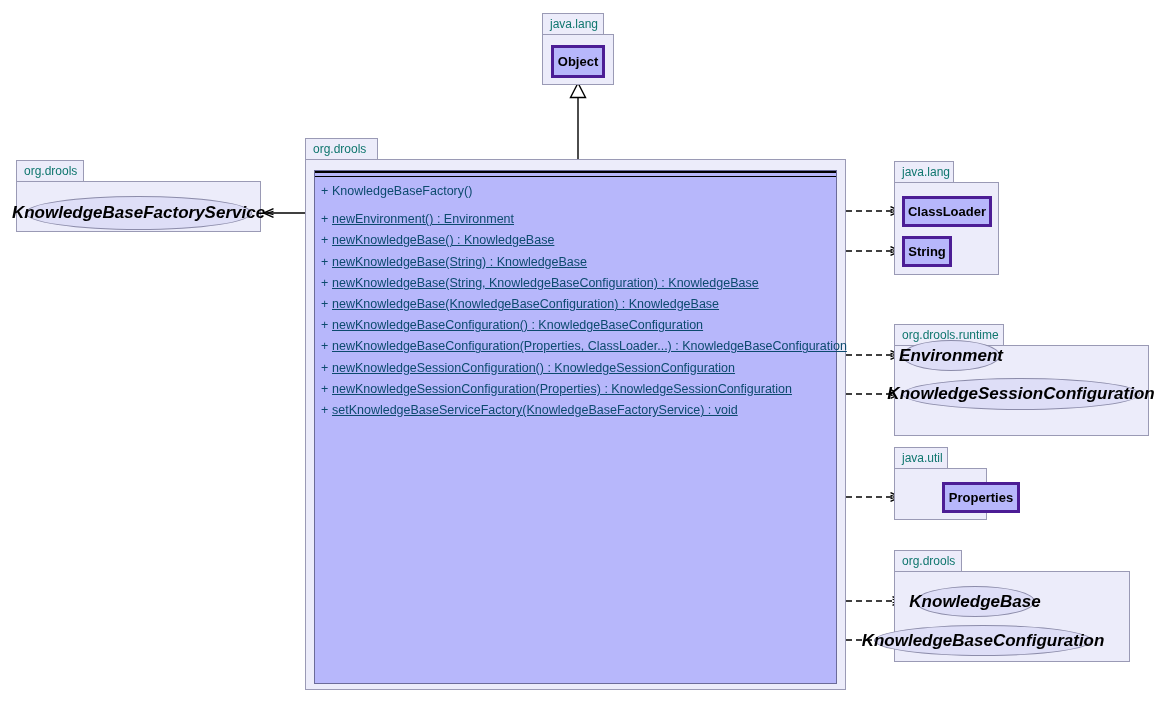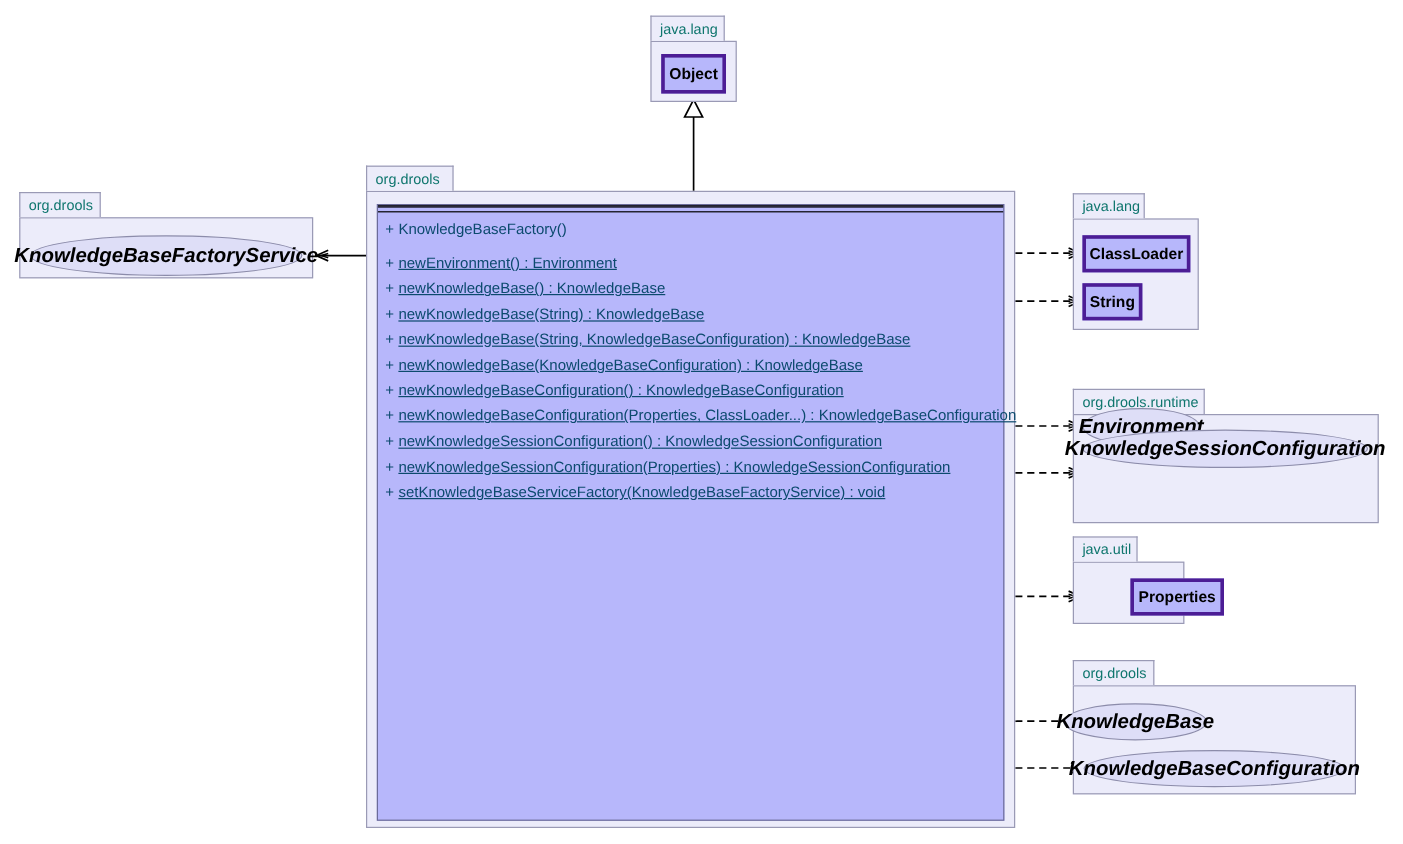--- a/index.html
+++ b/index.html
@@ -185,36 +185,36 @@
     <span>String</span>
   </div>
 
   <div class="pkg" style="left:894px;top:303px;width:255px;height:112px;margin-top:21px;">
     <div class="pkg-tab" style="width:110px;">org.drools.runtime</div>
     <div class="pkg-body" style="top:21px;width:255px;height:91px;"></div>
   </div>
   <div class="iface" style="left:902px;top:340px;width:98px;height:31px;">
     <span>Environment</span>
   </div>
-  <div class="iface" style="left:902px;top:358px;width:238px;height:32px;font-style:italic;">
+  <div class="iface" style="left:902px;top:378px;width:238px;height:32px;font-style:italic;">
     <span>KnowledgeSessionConfiguration</span>
   </div>
 
   <div class="pkg" style="left:894px;top:447px;width:93px;height:73px;">
     <div class="pkg-tab" style="width:54px;">java.util</div>
     <div class="pkg-body" style="top:21px;width:93px;height:52px;"></div>
   </div>
   <div class="smallcls" style="left:902px;top:482px;width:78px;height:31px;margin-left:40px;">
     <span>Properties</span>
   </div>
 
   <div class="pkg" style="left:894px;top:550px;width:236px;height:112px;">
     <div class="pkg-tab" style="width:68px;">org.drools</div>
     <div class="pkg-body" style="top:21px;width:236px;height:91px;"></div>
   </div>
-  <div class="iface" style="left:886px;top:586px;width:120px;height:31px;">
+  <div class="iface" style="left:915px;top:586px;width:120px;height:31px;">
     <span>KnowledgeBase</span>
   </div>
-  <div class="iface" style="left:903px;top:625px;width:218px;height:31px;justify-content:center;">
+  <div class="iface" style="left:874px;top:625px;width:218px;height:31px;justify-content:center;">
     <span>KnowledgeBaseConfiguration</span>
   </div>
 
 </div>
 
 </body></html>

